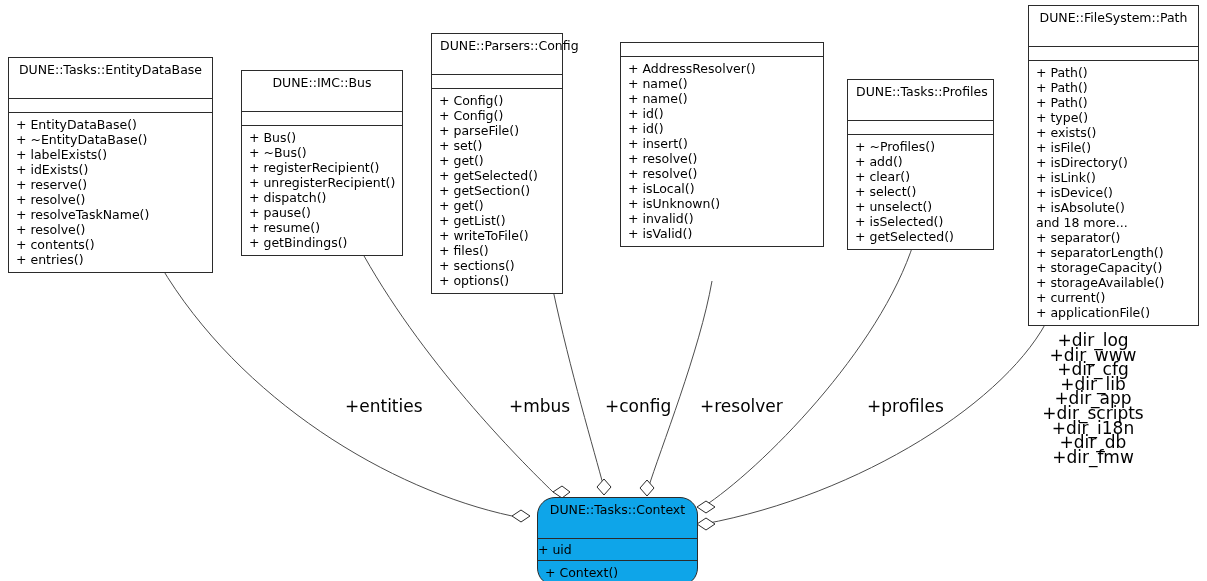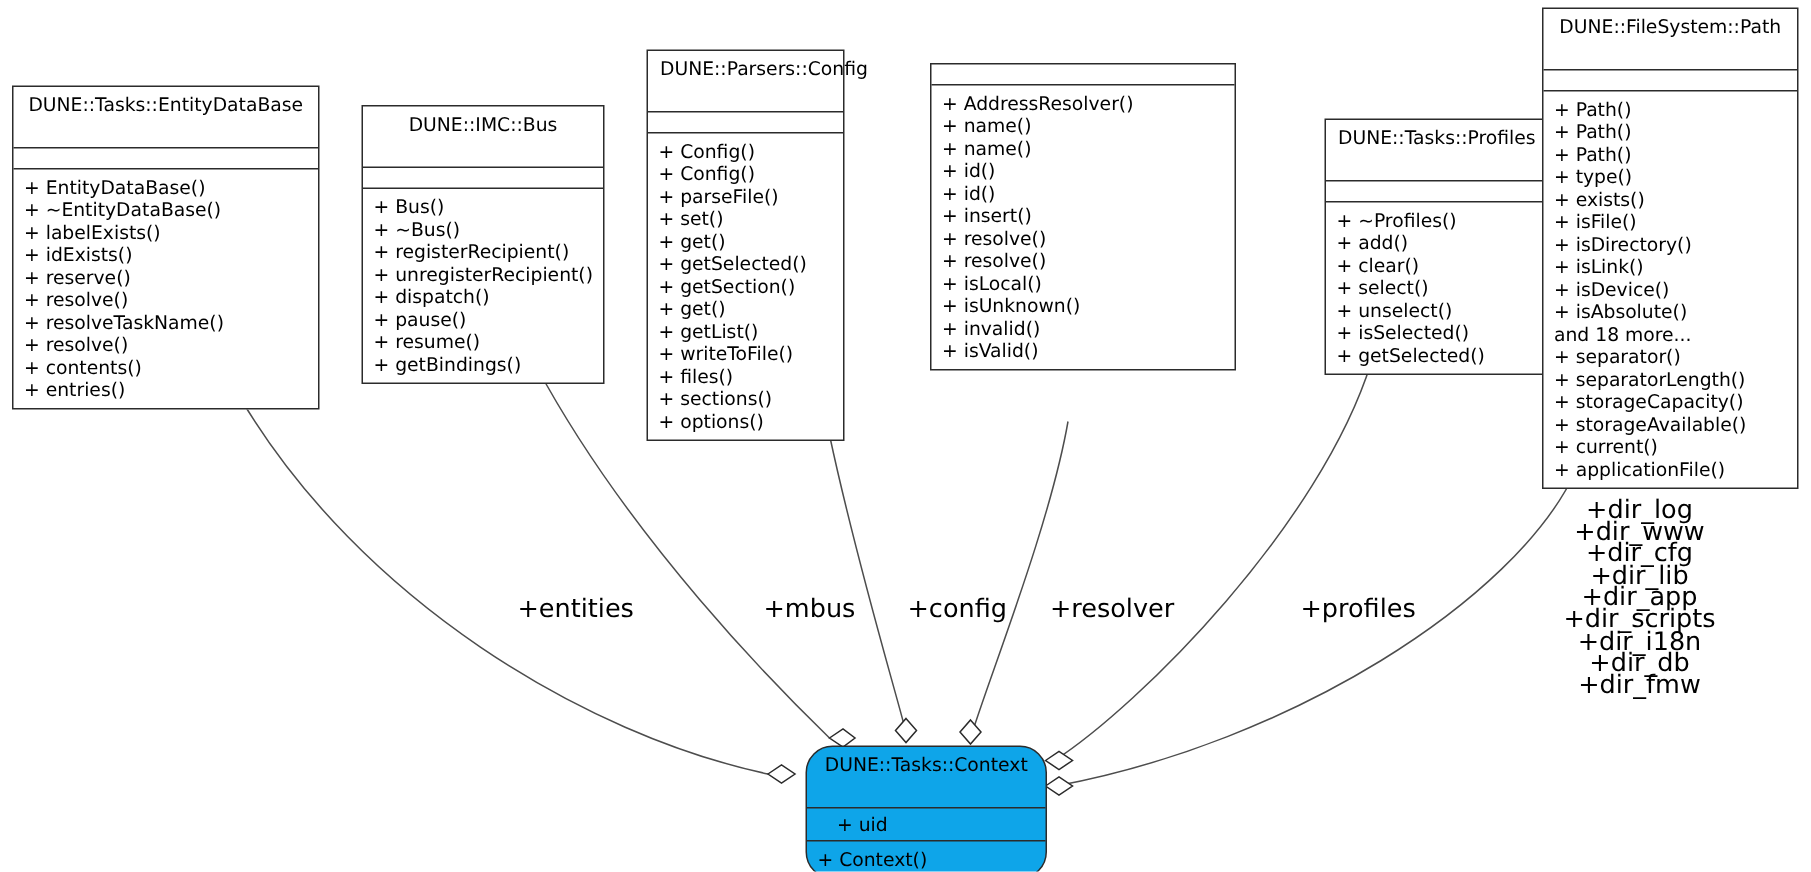--- a/index.html
+++ b/index.html
@@ -43,21 +43,21 @@
   .uml-title {
     text-align: center;
     padding: 4px 8px 20px 8px;
     border-bottom: 1px solid #2b2b2b;
     white-space: nowrap;
     font-size: 12.5px;
     line-height: 16px;
   }
   .uml-attrs {
     border-bottom: 1px solid #2b2b2b;
-    padding: 3px 6px 3px 20px;
+    padding: 3px 6px 3px 0;
     min-height: 12px;
   }
   .uml-attrs.empty {
     height: 13px;
     padding: 0;
   }
   .uml-ops {
     padding: 4px 6px 5px 7px;
   }
   .uml-row {
@@ -177,21 +177,21 @@
       <div class="uml-row">+ insert()</div>
       <div class="uml-row">+ resolve()</div>
       <div class="uml-row">+ resolve()</div>
       <div class="uml-row">+ isLocal()</div>
       <div class="uml-row">+ isUnknown()</div>
       <div class="uml-row">+ invalid()</div>
       <div class="uml-row">+ isValid()</div>
     </div>
   </div>
 
-  <div class="uml-class" style="left:847px; top:79px; width:147px;margin-left:36px;">
+  <div class="uml-class" style="left:847px; top:79px; width:147px;">
     <div class="uml-title">DUNE::Tasks::Profiles</div>
     <div class="uml-attrs empty"></div>
     <div class="uml-ops">
       <div class="uml-row">+ ~Profiles()</div>
       <div class="uml-row">+ add()</div>
       <div class="uml-row">+ clear()</div>
       <div class="uml-row">+ select()</div>
       <div class="uml-row">+ unselect()</div>
       <div class="uml-row">+ isSelected()</div>
       <div class="uml-row">+ getSelected()</div>

